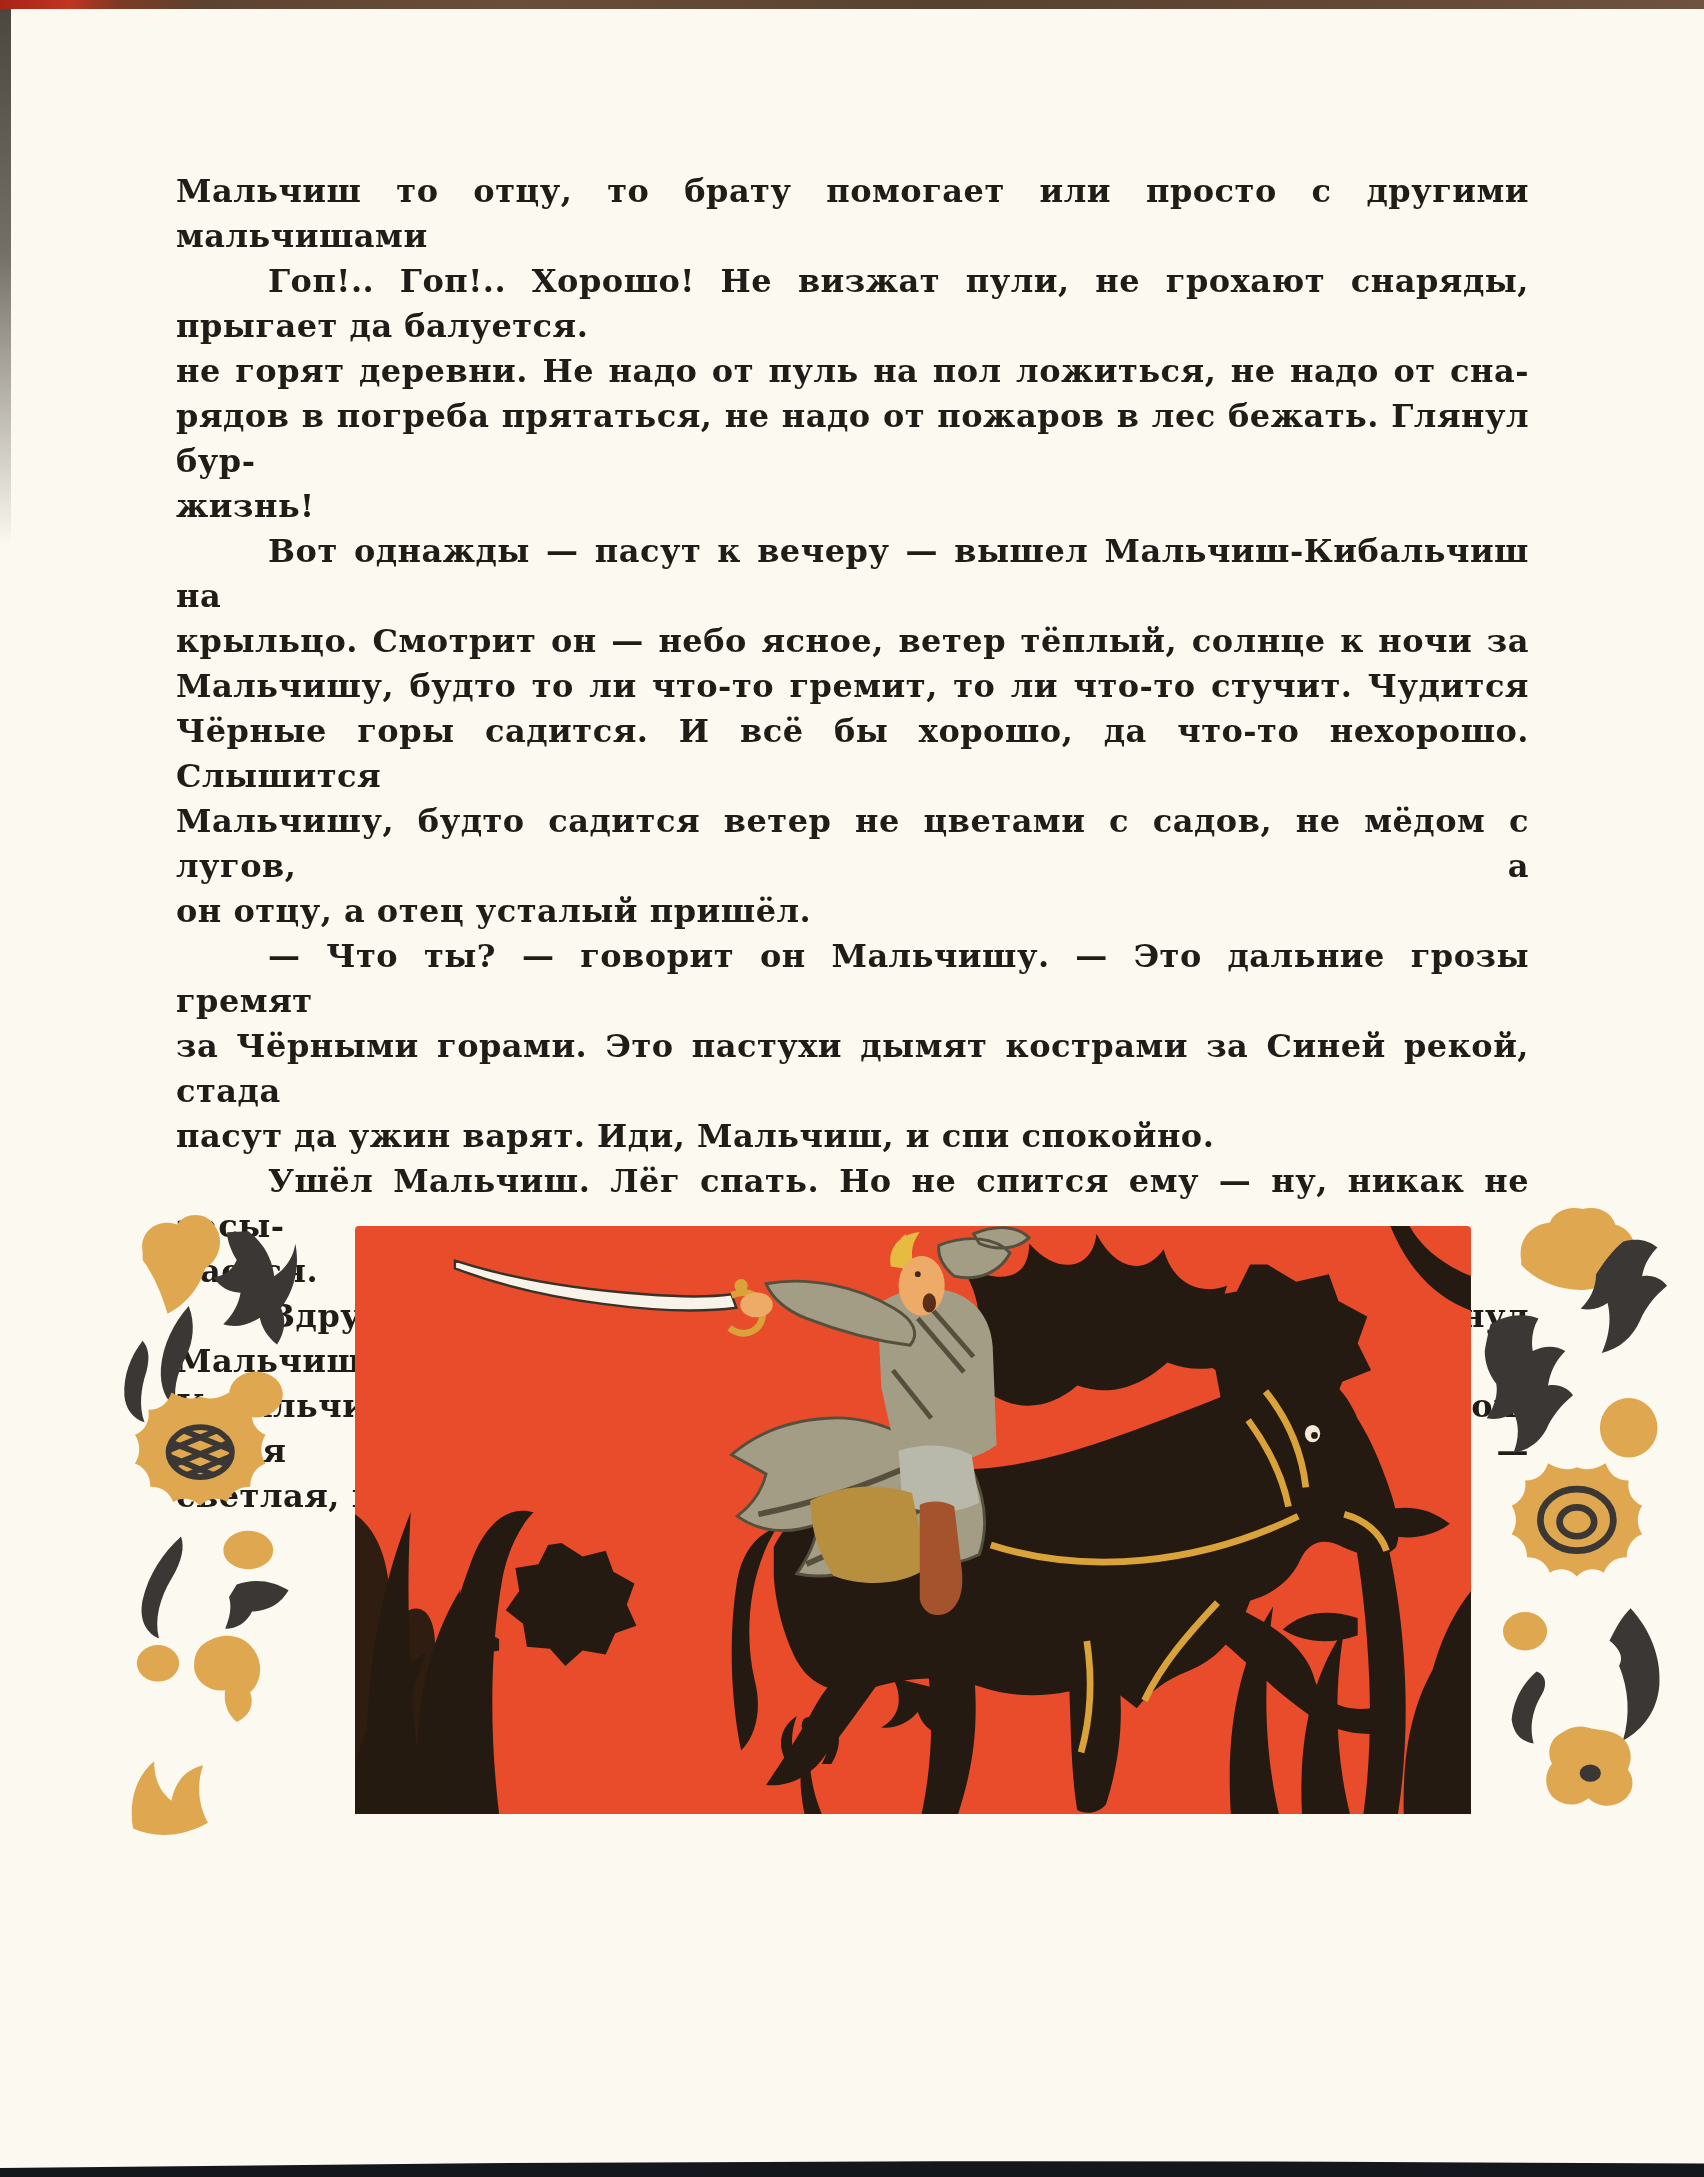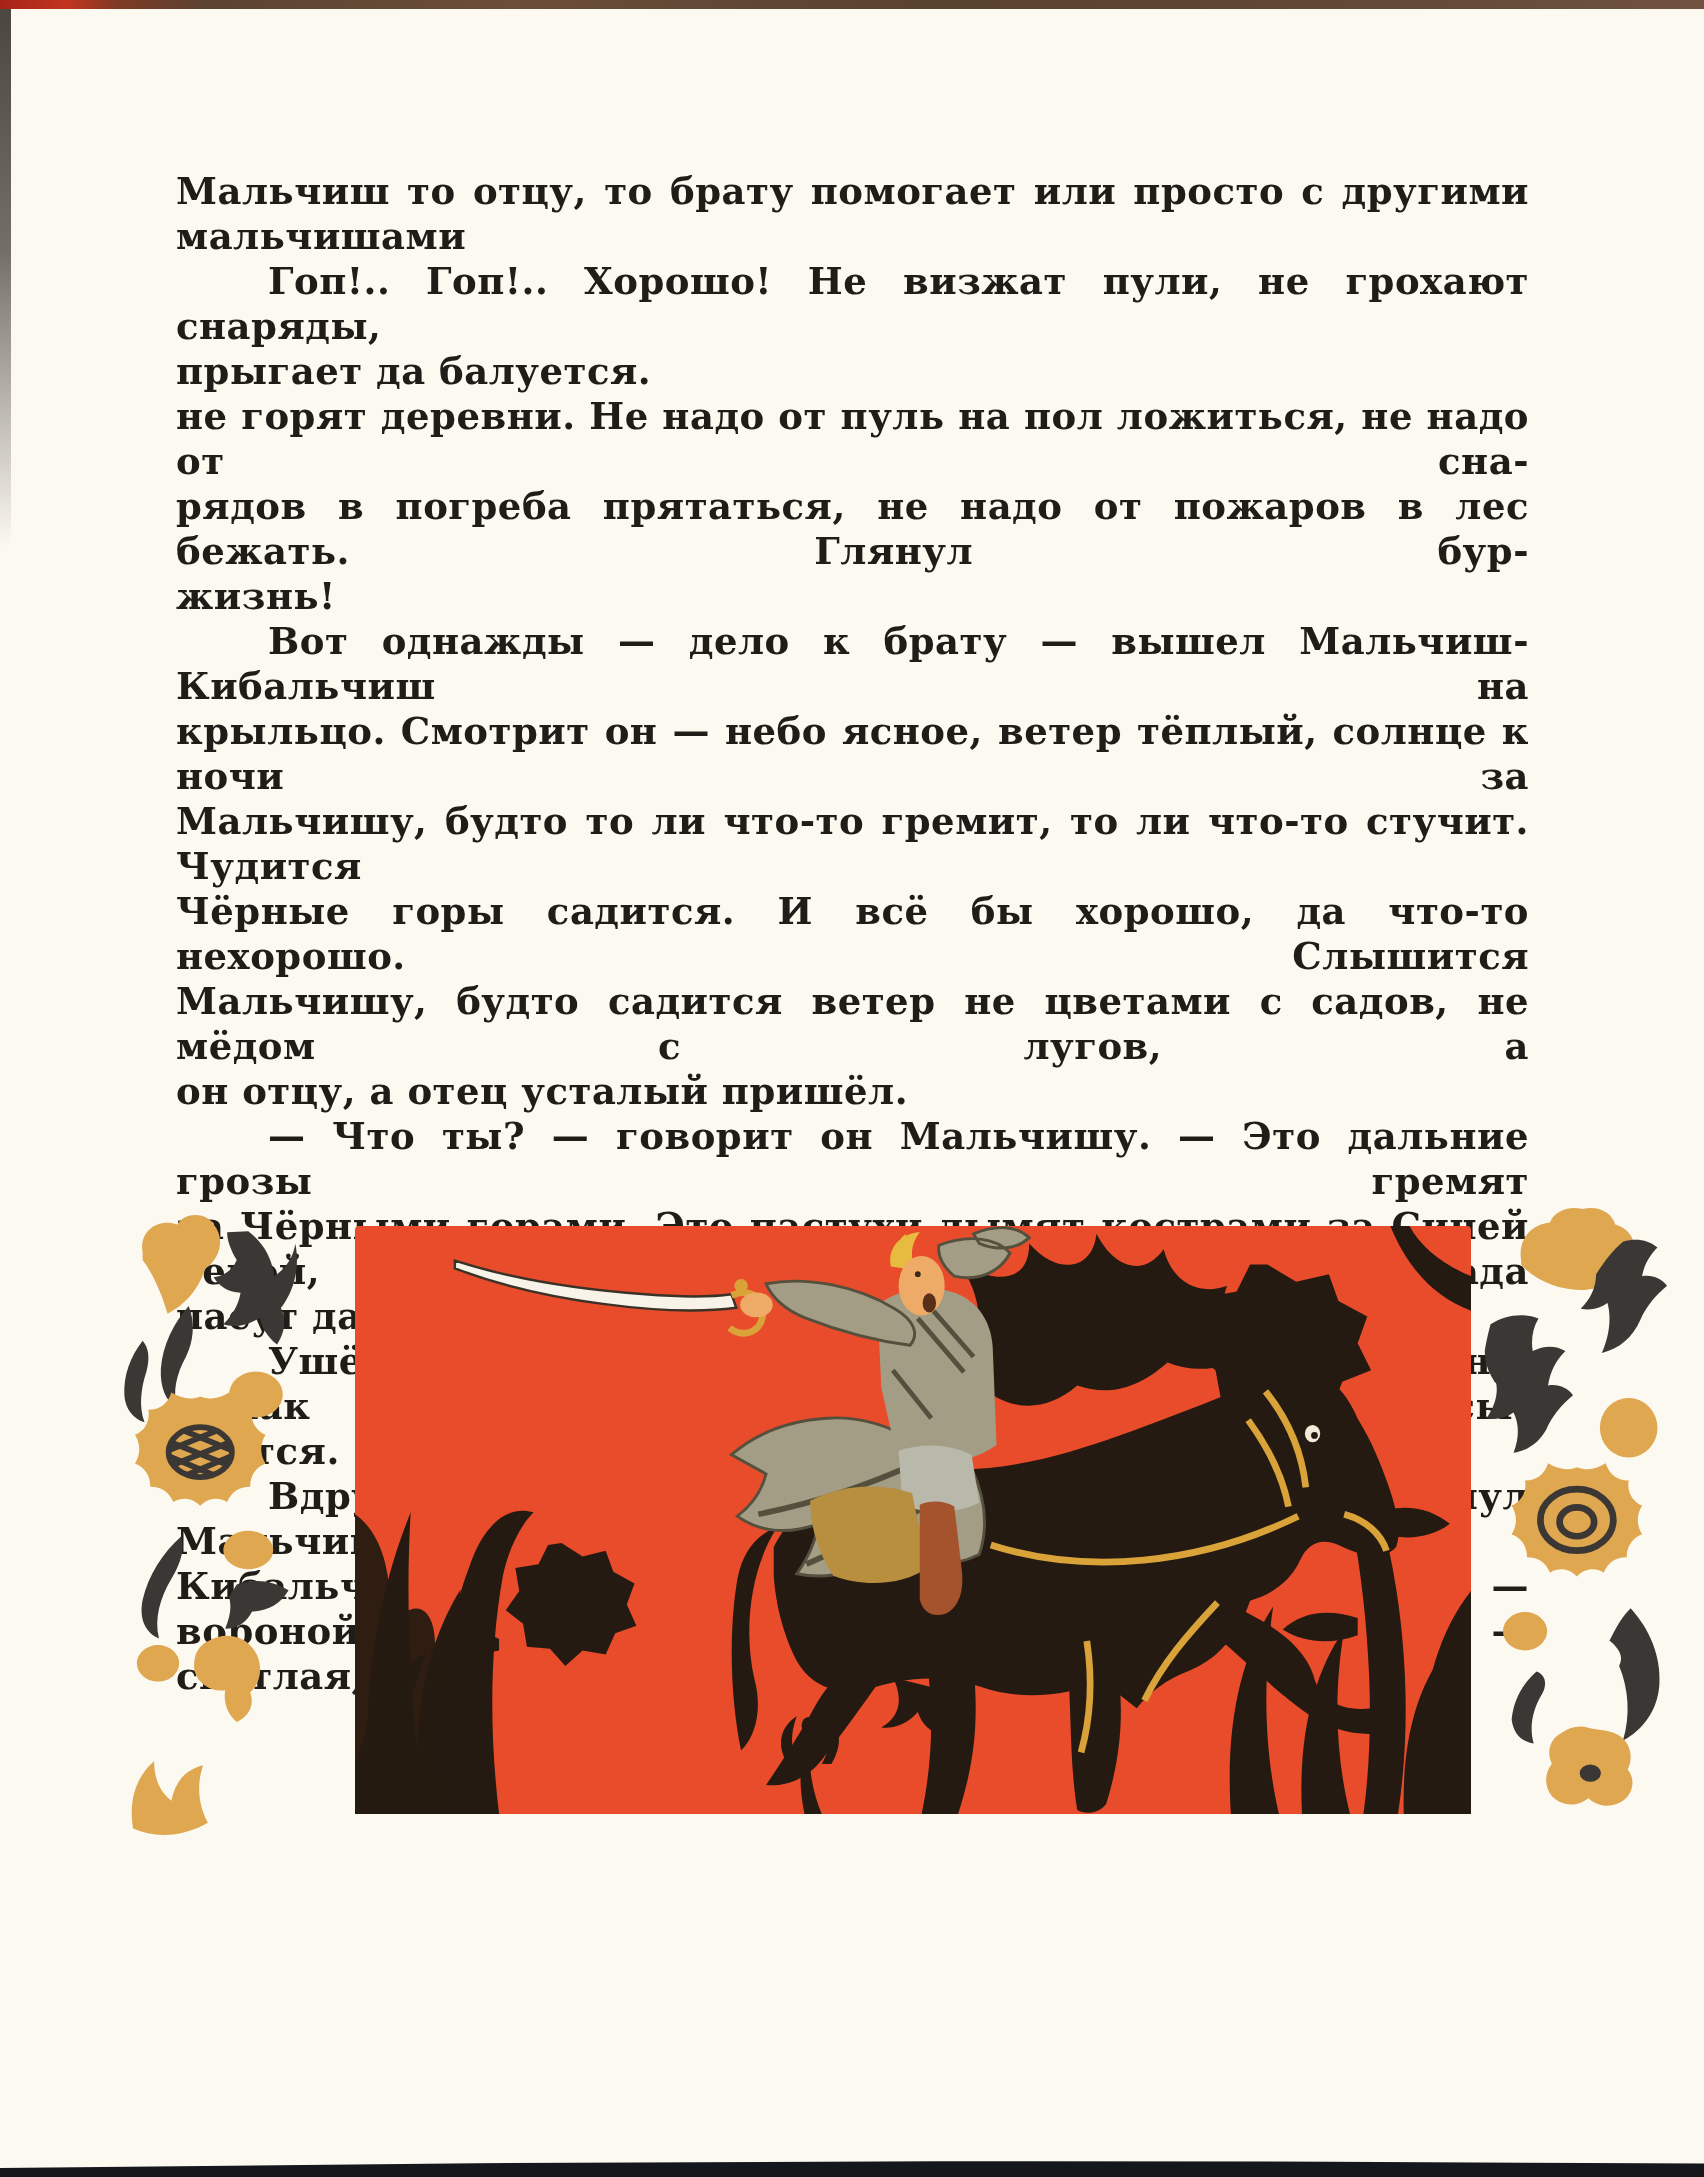--- a/index.html
+++ b/index.html
@@ -12,21 +12,21 @@
   #binding-top{left:0;top:0;width:1704px;height:8.6px;
     background:linear-gradient(90deg,#a62417 0,#c23420 4%,#7c3a24 7%,#5c4331 12%,
                #6b4e39 30%,#584230 55%,#634835 80%,#6f5340 100%);}
   #edge-left{left:0;top:8.6px;width:10.6px;height:538px;
     background:linear-gradient(180deg,rgba(56,52,44,.9) 0,rgba(70,65,56,.75) 45%,rgba(90,85,74,0) 100%);}
   #edge-bottom{left:0;bottom:0;width:1704px;height:19px;background:var(--bottom_edge,#14171c);
     clip-path:polygon(0 48%,28% 22%,55% 12%,78% 14%,100% 24%,100% 100%,0 100%);}
 
   
   .text-block{left:176px;top:169px;width:1353px;
-    font-weight:700;font-size:37px;line-height:45px;letter-spacing:0.5px;
+    font-weight:700;font-size:32px;line-height:45px;letter-spacing:0.5px;
     color:var(--ink,#201c18);}
   .line{text-align:justify;text-align-last:justify;}
   .line.indent{text-indent:92px;}
   .line.last{text-align-last:left;}
 
   
   #ornament-left{left:104px;top:1212px;}
   #panel{left:355px;top:1226px;}
   #ornament-right{left:1479px;top:1201px;}
 </style>
@@ -39,21 +39,21 @@
 
 <div class="abs text-block">
   <div class="line">Мальчиш то отцу, то брату помогает или просто с другими мальчишами</div>
   <div class="line indent">Гоп!..  Гоп!..  Хорошо!  Не визжат пули, не грохают снаряды,</div>
 
   <div class="line last">прыгает да балуется.</div>
   <div class="line">не горят деревни. Не надо от пуль на пол ложиться, не надо от сна-</div>
   <div class="line">рядов в погреба прятаться, не надо от пожаров в лес бежать. Глянул бур-</div>
   <div class="line last">жизнь!</div>
 
-  <div class="line indent">Вот однажды — дело к брату — вышел  Мальчиш-Кибальчиш  на</div>
+  <div class="line indent">Вот однажды — пасут к вечеру — вышел  Мальчиш-Кибальчиш  на</div>
   <div class="line">крыльцо. Смотрит он — небо ясное, ветер тёплый, солнце к ночи за</div>
   <div class="line">Мальчишу, будто то ли что-то гремит, то ли что-то стучит. Чудится</div>
   <div class="line">Чёрные горы садится. И всё бы хорошо, да что-то нехорошо. Слышится</div>
   <div class="line">Мальчишу, будто садится ветер не цветами с садов, не мёдом с лугов, а</div>
   <div class="line last">он отцу, а отец усталый пришёл.</div>
 
   <div class="line indent">— Что ты? — говорит он Мальчишу. — Это дальние грозы гремят</div>
   <div class="line">за Чёрными горами. Это пастухи дымят кострами за Синей рекой, стада</div>
   <div class="line last">пасут да ужин варят. Иди, Мальчиш, и спи спокойно.</div>
 

